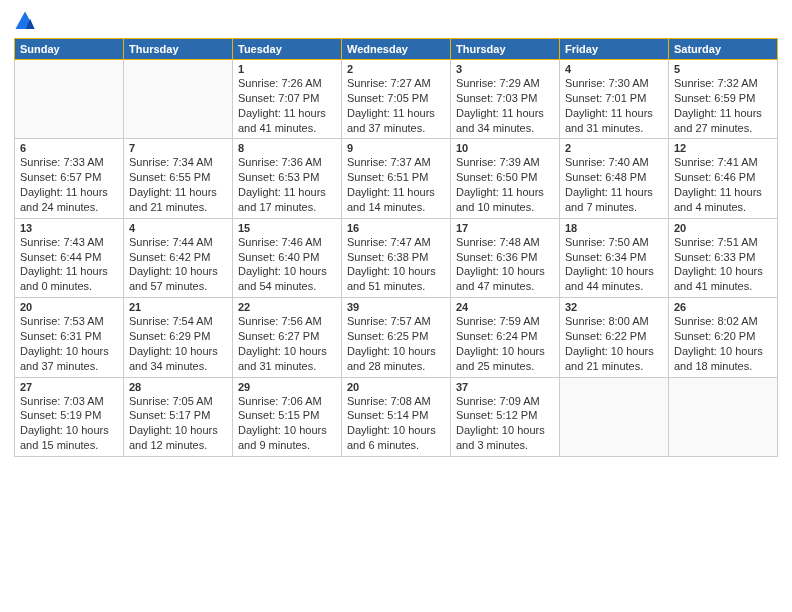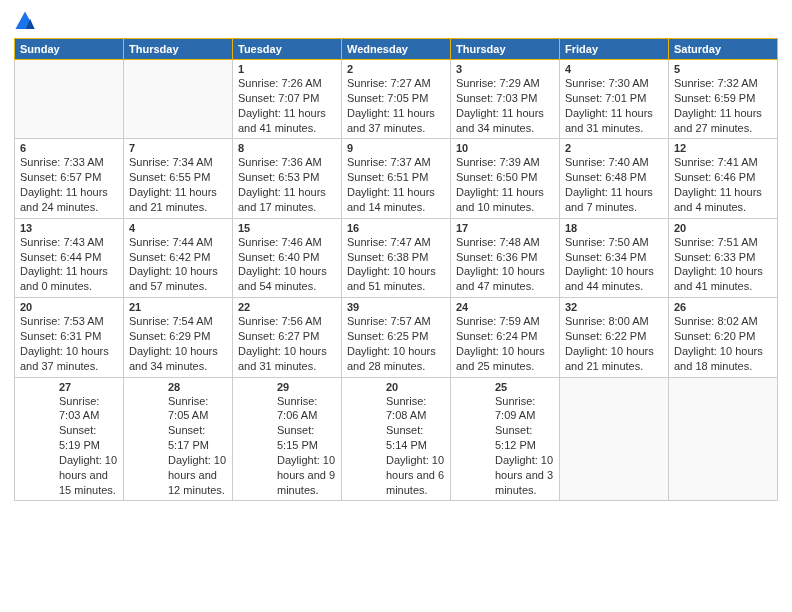--- a/index.html
+++ b/index.html
@@ -77,21 +77,20 @@
       display: block;
       margin-bottom: 1px;
     }
     .day-info {
       font-size: 11px;
       color: #333;
       line-height: 1.35;
     }
     .last-row td {
       height: 70px;
-      padding-left: 44px;
     }
   </style>
 </head>
 <body>
 
 <div class="page">
   <div class="header">
     <div class="logo">
       <svg class="logo-icon" viewBox="0 0 30 30">
         <polygon points="15,2 28,26 2,26" fill="#1a73e8"></polygon>
@@ -245,21 +244,21 @@
           </td>
           <td>
             <span class="day-num">29</span>
             <div class="day-info">Sunrise: 7:06 AM<br>Sunset: 5:15 PM<br>Daylight: 10 hours and 9 minutes.</div>
           </td>
           <td>
             <span class="day-num">20</span>
             <div class="day-info">Sunrise: 7:08 AM<br>Sunset: 5:14 PM<br>Daylight: 10 hours and 6 minutes.</div>
           </td>
           <td>
-            <span class="day-num">25</span>
+            <span class="day-num">37</span>
             <div class="day-info">Sunrise: 7:09 AM<br>Sunset: 5:12 PM<br>Daylight: 10 hours and 3 minutes.</div>
           </td>
           <td class="empty"></td>
           <td class="empty"></td>
         </tr>
       </tbody>
   </table>
 </div>
 
 </body></html>

